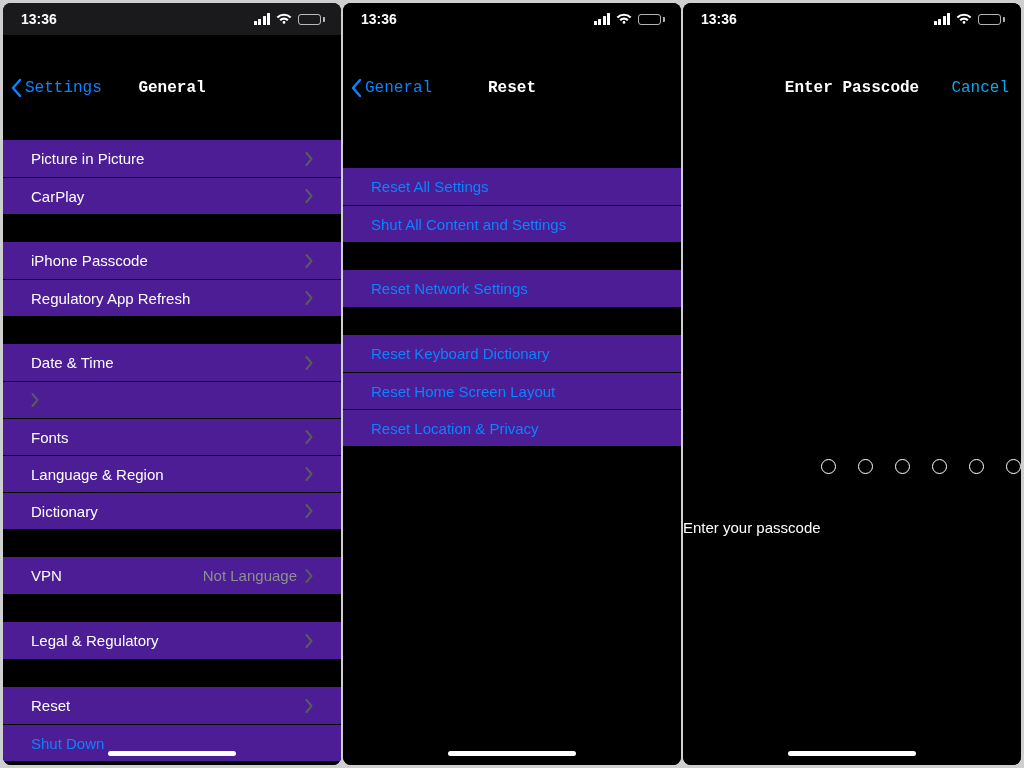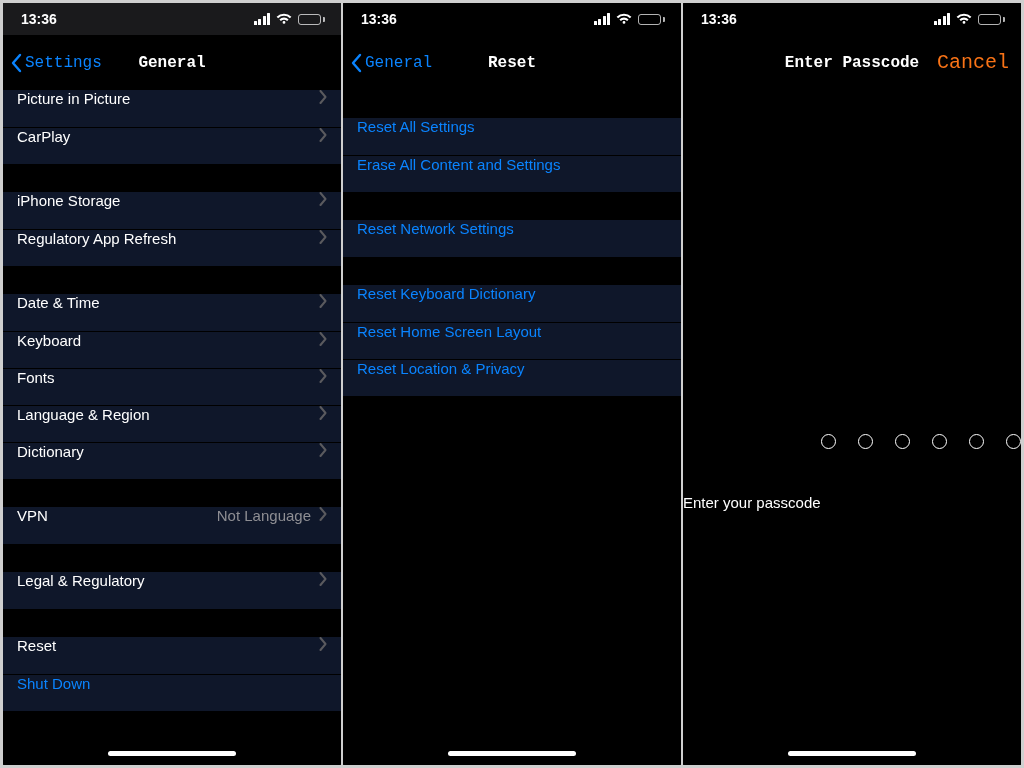--- a/index.html
+++ b/index.html
@@ -13,25 +13,26 @@
   .wrap {
     display: flex;
     gap: 2px;
     width: 1024px;
     height: 768px;
     padding: 3px;
   }
   .phone {
     flex: 1 1 0;
     background: #000;
-    border-radius: 1px;
+    border-radius: 8px;
     display: flex;
     flex-direction: column;
     position: relative;
     overflow: hidden;
+    gap: 25px;
   }
 
   
   .statusbar {
     height: 32px;
     display: flex;
     align-items: center;
     justify-content: space-between;
     padding: 0 16px 0 18px;
     color: #fff;
@@ -82,35 +83,36 @@
   .nav-title {
     position: absolute; left: 0; right: 0;
     text-align: center;
     font-size: 16px;
     font-weight: 600;
     color: #fff;
     pointer-events: none;
   }
   .nav-right {
     position: absolute; right: 12px;
-    color: #f97316;
-    font-size: 20px;
+    color: #0ea5e9;
+    font-size: 16px;
     cursor: pointer;
     text-align: right;
   }
 
   
   .content { flex: 1 1 auto; overflow: hidden; background:#000; }
   .section-gap { height: 28px; background:#000; }
 
   .cell {
-    background: #0f172a;
+    background: #4c1d95;
     height: 37px;
     display: flex;
-    padding: 0 14px;
+    align-items: center;
+    padding: 0 28px;
     font-size: 15px;
     color: #fff;
     border-top: 0.5px solid #000;
     cursor: pointer;
     position: relative;
   }
   .cell.first { border-top: none; }
   .cell .label { flex: 1 1 auto; }
   .cell .value { color: #8e8e93; margin-right: 8px; font-size:15px; }
   .cell.link .label { color: #0a84ff; }
@@ -210,21 +212,21 @@
         <span class="chevron">
             <svg width="8" height="14" viewBox="0 0 8 14">
               <path fill="none" stroke="#5a5a5e" stroke-width="2" stroke-linecap="round" stroke-linejoin="round" d="m1.5 1 5 6-5 6"></path>
             </svg>
           </span>
       </div>
 
       <div class="section-gap"></div>
 
       <div class="cell first">
-        <span class="label">iPhone Storage</span>
+        <span class="label">iPhone Passcode</span>
         <span class="chevron">
             <svg width="8" height="14" viewBox="0 0 8 14">
               <path fill="none" stroke="#5a5a5e" stroke-width="2" stroke-linecap="round" stroke-linejoin="round" d="m1.5 1 5 6-5 6"></path>
             </svg>
           </span>
       </div>
       <div class="cell">
         <span class="label">Regulatory App Refresh</span>
         <span class="chevron">
             <svg width="8" height="14" viewBox="0 0 8 14">
@@ -237,21 +239,20 @@
 
       <div class="cell first">
         <span class="label">Date &amp; Time</span>
         <span class="chevron">
             <svg width="8" height="14" viewBox="0 0 8 14">
               <path fill="none" stroke="#5a5a5e" stroke-width="2" stroke-linecap="round" stroke-linejoin="round" d="m1.5 1 5 6-5 6"></path>
             </svg>
           </span>
       </div>
       <div class="cell">
-        <span class="label">Keyboard</span>
         <span class="chevron">
             <svg width="8" height="14" viewBox="0 0 8 14">
               <path fill="none" stroke="#5a5a5e" stroke-width="2" stroke-linecap="round" stroke-linejoin="round" d="m1.5 1 5 6-5 6"></path>
             </svg>
           </span>
       </div>
       <div class="cell">
         <span class="label">Fonts</span>
         <span class="chevron">
             <svg width="8" height="14" viewBox="0 0 8 14">
@@ -348,21 +349,21 @@
       </div>
       <div class="nav-title">Reset</div>
     </div>
 
     <div class="content">
       <div class="section-gap"></div>
       <div class="cell link first">
         <span class="label">Reset All Settings</span>
       </div>
       <div class="cell link">
-        <span class="label">Erase All Content and Settings</span>
+        <span class="label">Shut All Content and Settings</span>
       </div>
 
       <div class="section-gap"></div>
       <div class="cell link first">
         <span class="label">Reset Network Settings</span>
       </div>
 
       <div class="section-gap"></div>
       <div class="cell link first">
         <span class="label">Reset Keyboard Dictionary</span>

